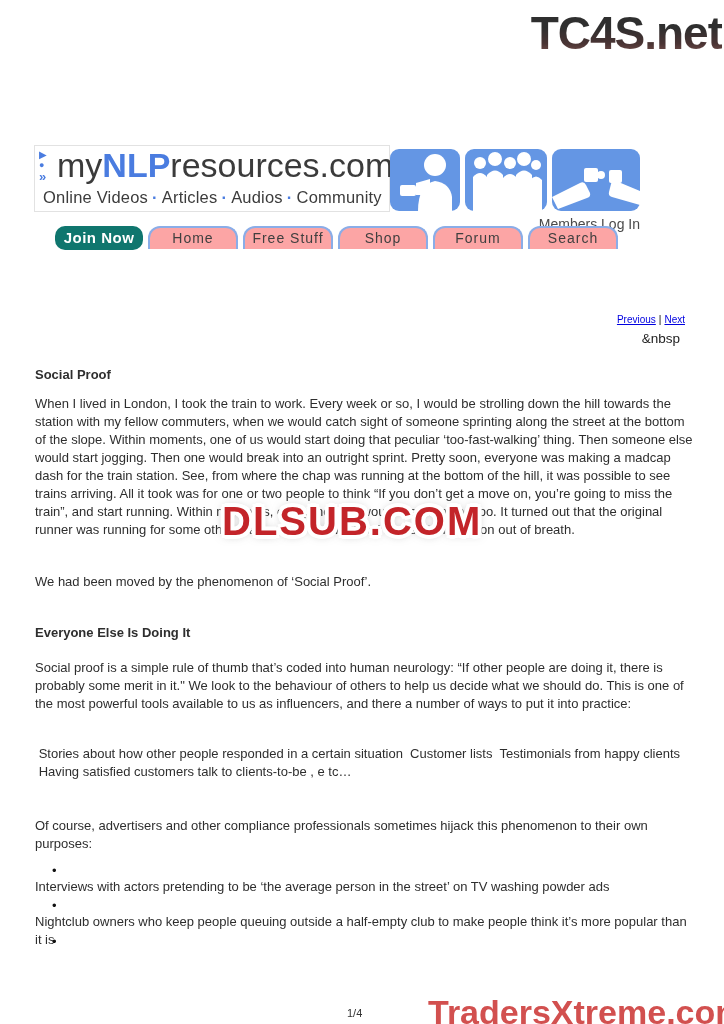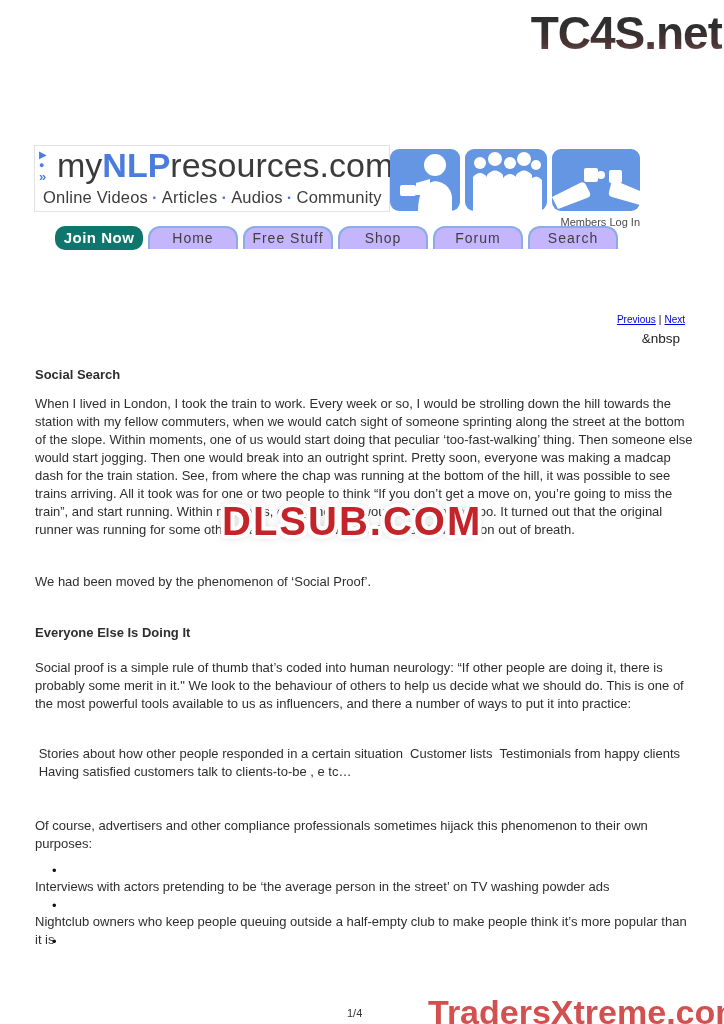--- a/index.html
+++ b/index.html
@@ -43,27 +43,27 @@
   .logo-icon .g3 { font-size:13px; font-weight:bold; margin-top:0px; }
   .logo-text { position:absolute; left:22px; top:0px; font-size:34px; color:#3b3b3b;
     letter-spacing:0px; white-space:nowrap; }
   .logo-text .blue { color:#4a7ce0; font-weight:bold; }
   .tagline { position:absolute; left:8px; top:42px; font-size:16.5px; color:#3c3c3c;
     white-space:nowrap; letter-spacing:.2px; }
   .tagline .dot { color:#4a7ce0; font-weight:bold; padding:0 4px; }
 
   .tile { position:absolute; top:137px; height:62px; background:#6496e4; border-radius:9px; }
   .tile svg { display:block; }
-  .members { position:absolute; top:204px; right:84px; font-size:11px; color:#4a4a4a;padding-left:32px; }
+  .members { position:absolute; top:204px; right:84px; font-size:14px; color:#4a4a4a;padding-left:32px; }
 
   
   .join { position:absolute; left:55px; top:214px; width:88px; height:24px;
     background:#0f766e; border-radius:10px; color:#fff; font-weight:bold; font-size:15px;
     text-align:center; line-height:24px; letter-spacing:.5px; cursor:pointer; }
-  .tab { position:absolute; top:214px; width:90px; height:23px; background:#c4b5fd;
+  .tab { position:absolute; top:214px; width:90px; height:23px; background:#fca5a5;
     border:2px solid #8aade8; border-bottom:none; border-radius:12px 12px 0 0;
     text-align:center; line-height:21px; font-size:14px; color:#3f3f3f;
     letter-spacing:1px; cursor:pointer; }
 
   
   .title-row { position:absolute; left:195px; top:236px; font-size:14.5px; color:#111;
     white-space:nowrap; }
   .title-row .t { font-weight:bold; }
   .title-row .d { font-weight:normal; margin-left:11px; color:#222; }
 
@@ -145,21 +145,21 @@
   <div class="tab" style="left:338px;">Shop</div>
   <div class="tab" style="left:433px;">Forum</div>
   <div class="tab" style="left:528px;">Search</div>
 
 
   <div class="pn">
     <a>Previous</a><span class="sep">|</span><a>Next</a>
   </div>
   <div class="nbsp-line">&amp;nbsp</div>
 
-  <div class="copy bold" style="top:354px;">Social Search</div>
+  <div class="copy bold" style="top:354px;">Social Proof</div>
   <div class="copy" style="top:383px;">When I lived in London, I took the train to work. Every week or so, I would be strolling down the hill towards the station with my fellow commuters, when we would catch sight of someone sprinting along the street at the bottom of the slope. Within moments, one of us would start doing that peculiar ‘too-fast-walking’ thing. Then someone else would start jogging. Then one would break into an outright sprint. Pretty soon, everyone was making a madcap dash for the train station. See, from where the chap was running at the bottom of the hill, it was possible to see trains arriving. All it took was for one or two people to think “If you don’t get a move on, you’re going to miss the train”, and start running. Within moments, everyone else would start running too. It turned out that the original runner was running for some other reason, and we would all arrive at the station out of breath.</div>
   <div class="copy" style="top:561px;">We had been moved by the phenomenon of ‘Social Proof’.</div>
   <div class="copy" style="top:647px;">Social proof is a simple rule of thumb that’s coded into human neurology: “If other people are doing it, there is probably some merit in it." We look to the behaviour of others to help us decide what we should do. This is one of the most powerful tools available to us as influencers, and there a number of ways to put it into practice:</div>
   <div class="copy bold" style="top:612px;">Everyone Else Is Doing It</div>
   <div class="copy prewrap" style="top:733px;"> Stories about how other people responded in a certain situation  Customer lists  Testimonials from happy clients
  Having satisfied customers talk to clients-to-be , e tc…</div>
   <div class="copy" style="top:805px;">Of course, advertisers and other compliance professionals sometimes hijack this phenomenon to their own purposes:</div>
 
   <div class="bdot" style="top:851px;">•</div>
   <div class="copy" style="top:866px;">Interviews with actors pretending to be ‘the average person in the street’ on TV washing powder ads</div>

